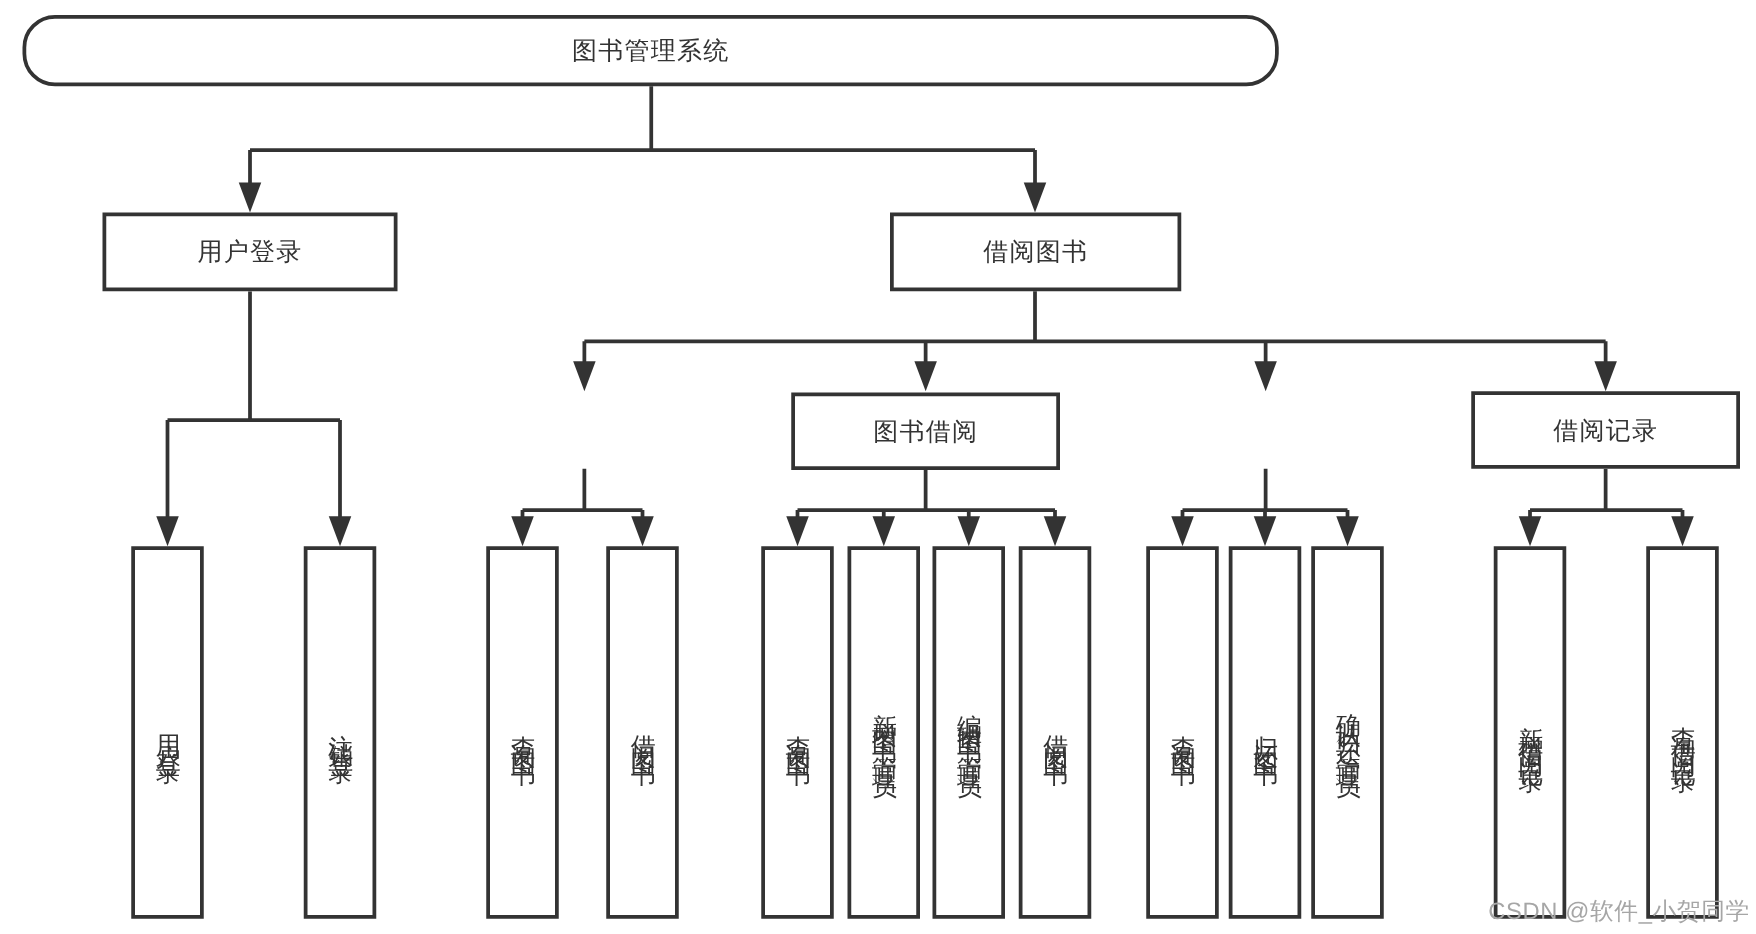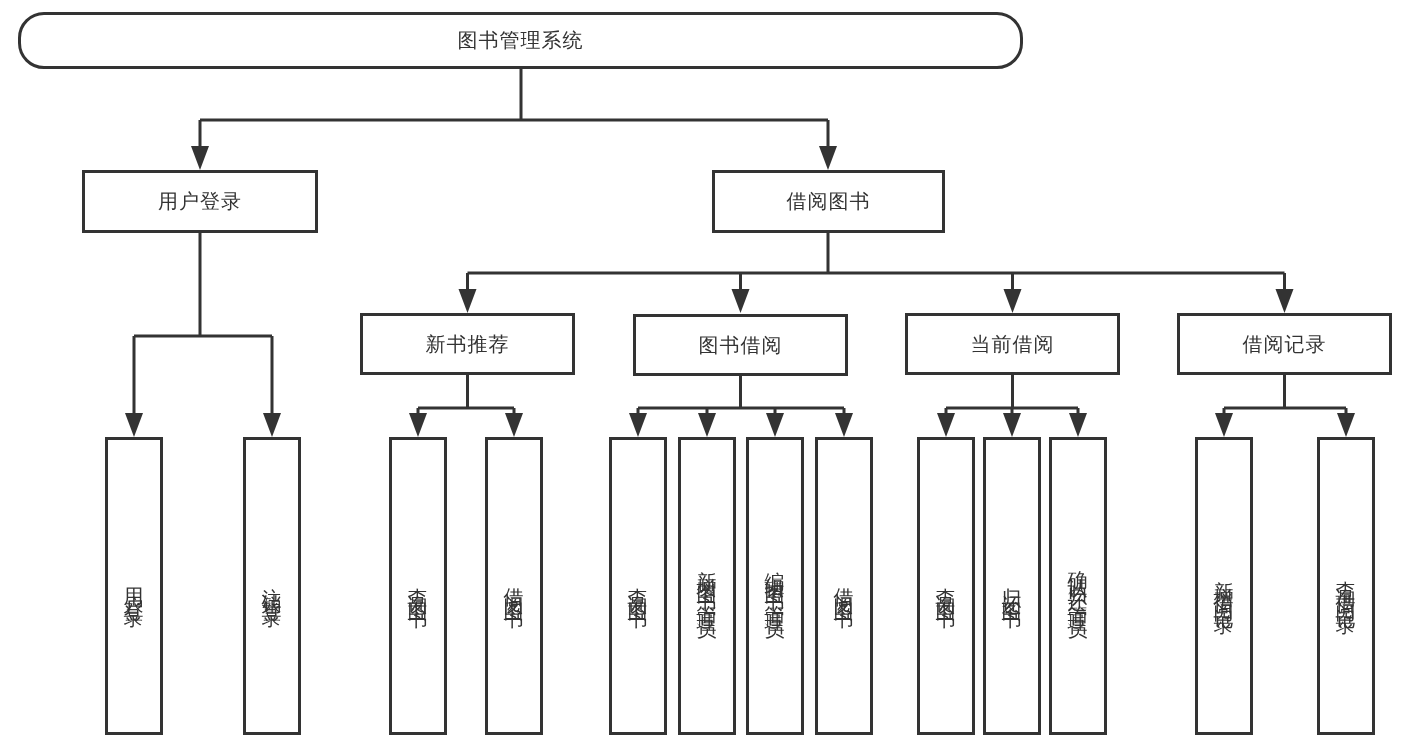--- a/index.html
+++ b/index.html
@@ -109,28 +109,22 @@
     <span class="hlabel">图书管理系统</span>
   </div>
 
   <div class="box" id="n-l2-0">
     <span class="hlabel">用户登录</span>
   </div>
   <div class="box" id="n-l2-1">
     <span class="hlabel">借阅图书</span>
   </div>
 
-  <div class="box" id="n-l3-0">
-    <span class="hlabel">新书推荐</span>
-  </div>
   <div class="box" id="n-l3-1">
     <span class="hlabel">图书借阅</span>
-  </div>
-  <div class="box" id="n-l3-2">
-    <span class="hlabel">当前借阅</span>
   </div>
   <div class="box" id="n-l3-3">
     <span class="hlabel">借阅记录</span>
   </div>
 
   <div class="box leaf" id="leaf-0">
     <span class="vlabel">用户登录</span>
   </div>
   <div class="box leaf" id="leaf-1">
     <span class="vlabel">注销登录</span>
@@ -162,14 +156,15 @@
   <div class="box leaf" id="leaf-10">
     <span class="vlabel">确认归还（管理员）</span>
   </div>
   <div class="box leaf" id="leaf-11">
     <span class="vlabel">新增借阅记录</span>
   </div>
   <div class="box leaf" id="leaf-12">
     <span class="vlabel">查询借阅记录</span>
   </div>
 
+  <div id="watermark">CSDN @软件_小贺同学</div>
 
 </div>
 
 </body></html>

